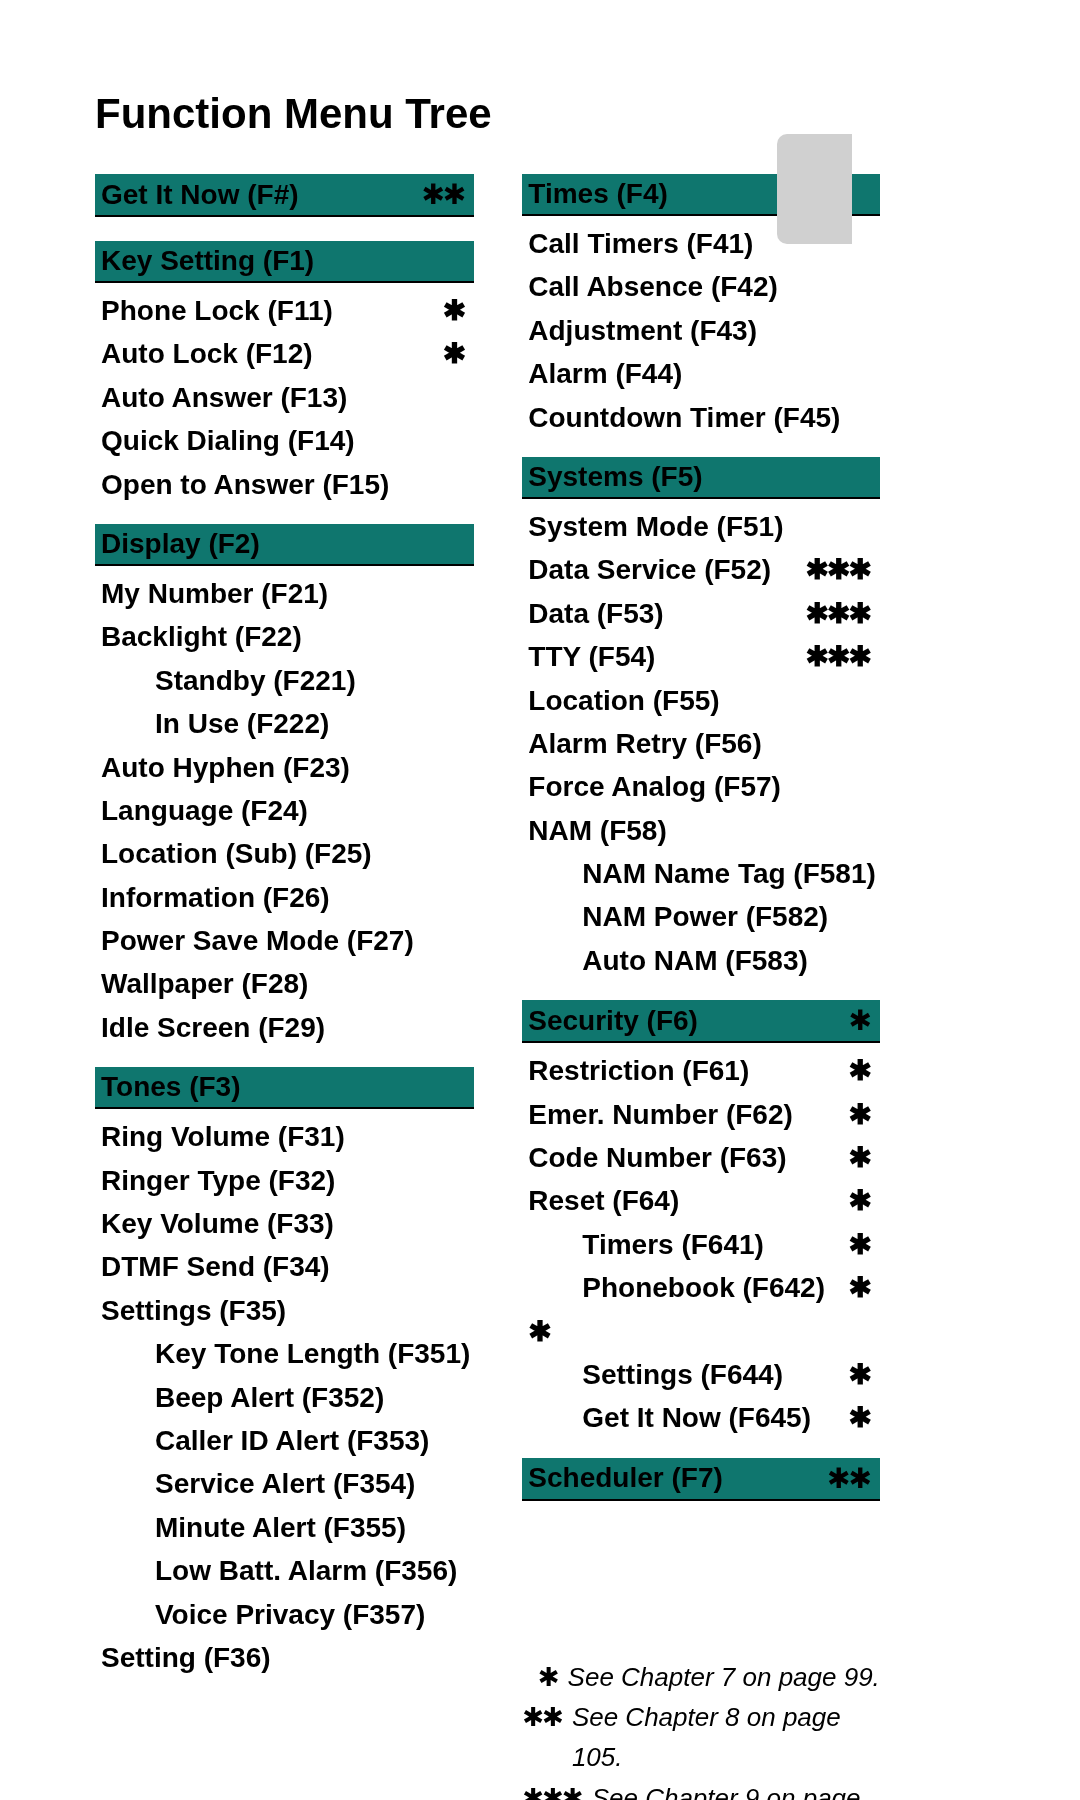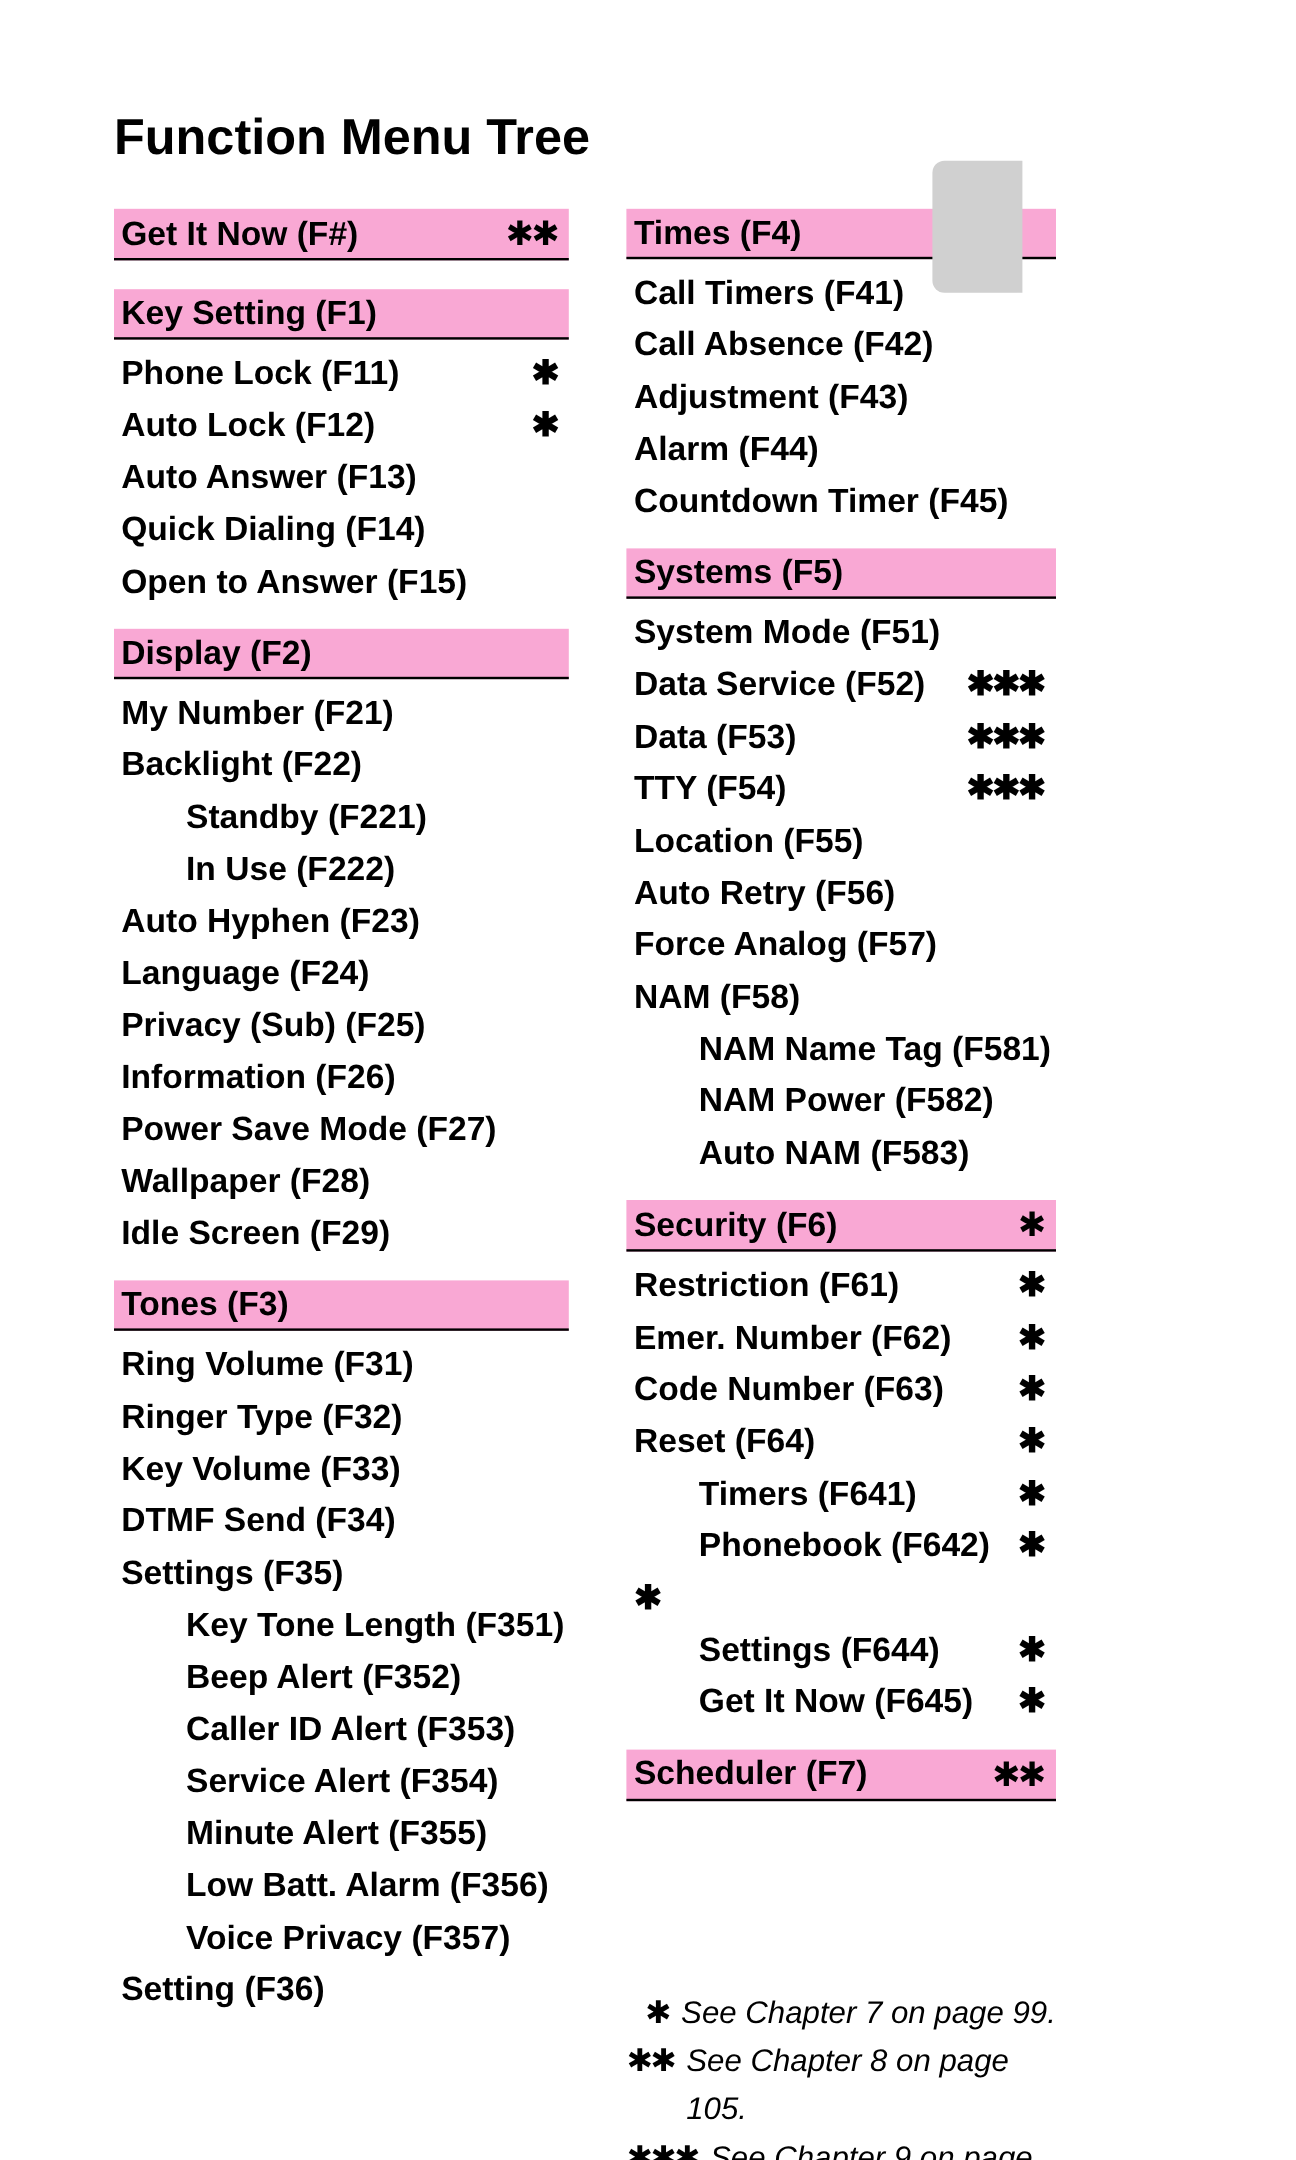--- a/index.html
+++ b/index.html
@@ -27,21 +27,21 @@
   }
   .columns {
     display: flex;
     gap: 48px;
   }
   .col { flex: 1; }
   .section-head {
     display: flex;
     justify-content: space-between;
     align-items: center;
-    background: #f9a8d4;
+    background: #0f766e;
     border-bottom: 2px solid #000;
     padding: 4px 10px 4px 6px;
     font-size: 28px;
     font-weight: 700;
     margin-top: 18px;
   }
   .section-head:first-child { margin-top: 0; }
   .head-star { font-size: 28px; font-weight: 400; letter-spacing: -2px; }
   .items { padding: 6px 4px 0 6px; }
   .row {
@@ -127,21 +127,21 @@
           <div class="row indent">
             <span class="label">In Use (F222)</span>
           </div>
           <div class="row">
             <span class="label">Auto Hyphen (F23)</span>
           </div>
           <div class="row">
             <span class="label">Language (F24)</span>
           </div>
           <div class="row">
-            <span class="label">Privacy (Sub) (F25)</span>
+            <span class="label">Location (Sub) (F25)</span>
           </div>
           <div class="row">
             <span class="label">Information (F26)</span>
           </div>
           <div class="row">
             <span class="label">Power Save Mode (F27)</span>
           </div>
           <div class="row">
             <span class="label">Wallpaper (F28)</span>
           </div>
@@ -232,21 +232,21 @@
             <span class="star">✱✱✱</span>
           </div>
           <div class="row">
             <span class="label">TTY (F54)</span>
             <span class="star">✱✱✱</span>
           </div>
           <div class="row">
             <span class="label">Location (F55)</span>
           </div>
           <div class="row">
-            <span class="label">Auto Retry (F56)</span>
+            <span class="label">Alarm Retry (F56)</span>
           </div>
           <div class="row">
             <span class="label">Force Analog (F57)</span>
           </div>
           <div class="row">
             <span class="label">NAM (F58)</span>
           </div>
           <div class="row indent">
             <span class="label">NAM Name Tag (F581)</span>
           </div>

